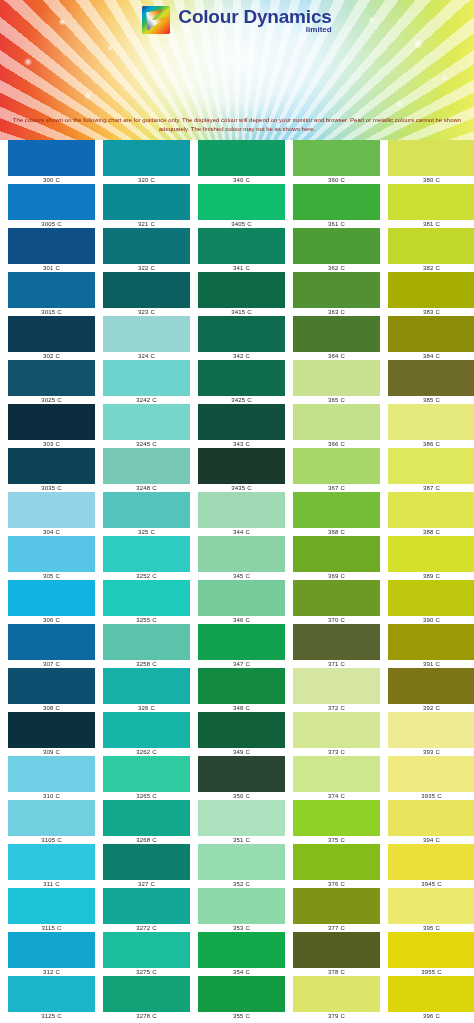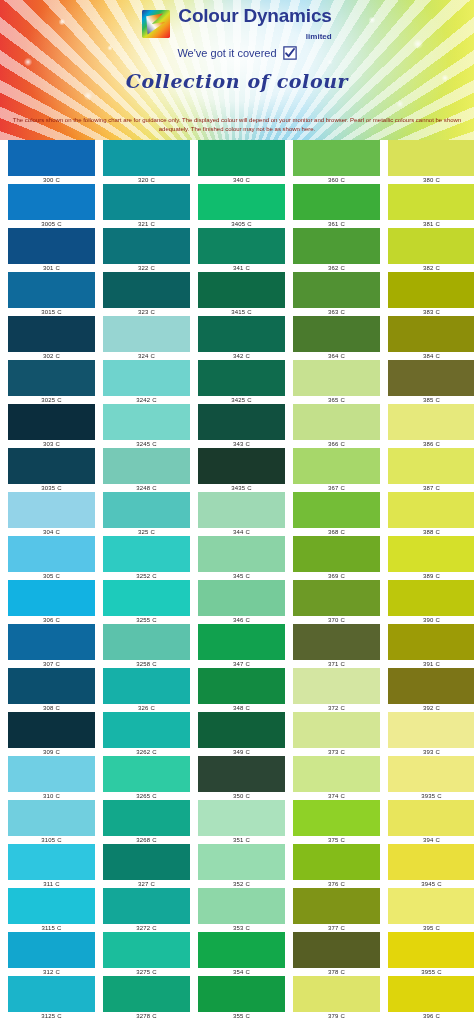--- a/index.html
+++ b/index.html
@@ -72,21 +72,21 @@
     font-weight: bold;
     color: #2b3990;
     letter-spacing: -0.2px;
     white-space: nowrap;
   }
   .logo-sub {
     font-size: 8px;
     font-weight: bold;
     color: #2b3990;
     text-align: right;
-    margin-top: 8px;
+    margin-top: 0;
   }
 
   .tagline-row {
     position: absolute;
     left: 0; right: 0; top: 46px;
     display: flex; align-items: center; justify-content: center;
     gap: 6px;
   }
   .tagline {
     font-size: 11px;
@@ -186,29 +186,21 @@
           </defs>
           <rect x="0" y="0" width="40" height="40" rx="2" fill="url(#lg)"></rect>
           <path d="M6 9 L30 5 L14 20 L33 17 L8 35 Z" fill="url(#lg2)" opacity="0.95"></path>
         </svg>
         <div class="logo-text">
           <div class="logo-title">Colour Dynamics</div>
           <div class="logo-sub">limited</div>
         </div>
       </div>
 
-      <div class="tagline-row">
-        <span class="tagline">We've got it covered</span>
-        <svg class="tickbox" viewBox="0 0 16 16">
-          <rect x="1" y="1" width="14" height="14" fill="#ffffff" stroke="#2b3990" stroke-width="1.4"></rect>
-          <path d="M3.5 8.4 L6.4 11.6 L12.6 3.4" fill="none" stroke="#2b3990" stroke-width="2.2" stroke-linecap="round" stroke-linejoin="round"></path>
-        </svg>
-      </div>
-
-      <div class="script-title">Collection of colour</div>
+
       <div class="disclaimer">The colours shown on the following chart are for guidance only. The displayed colour will depend on your monitor and browser. Pearl or metallic colours cannot be shown adequately. The finished colour may not be as shown here.</div>
     </div>
   </div>
 
   <div class="grid" id="grid">
       <div class="col">
         <div class="cell">
           <div class="swatch" style="background-color: rgb(15, 105, 180);"></div>
           <div class="label">300 C</div>
         </div>

